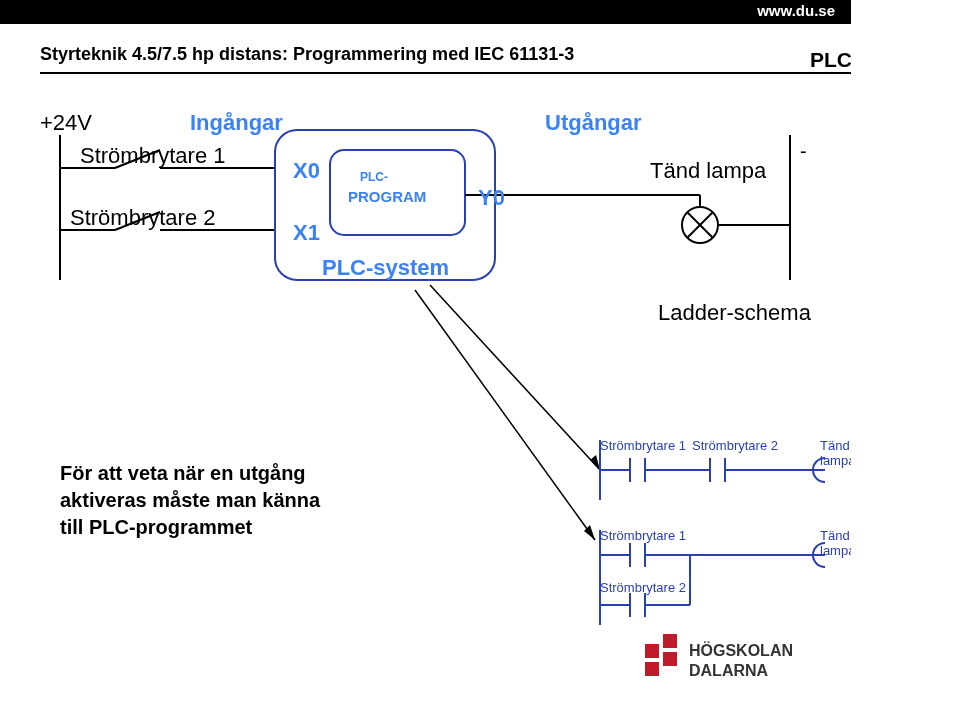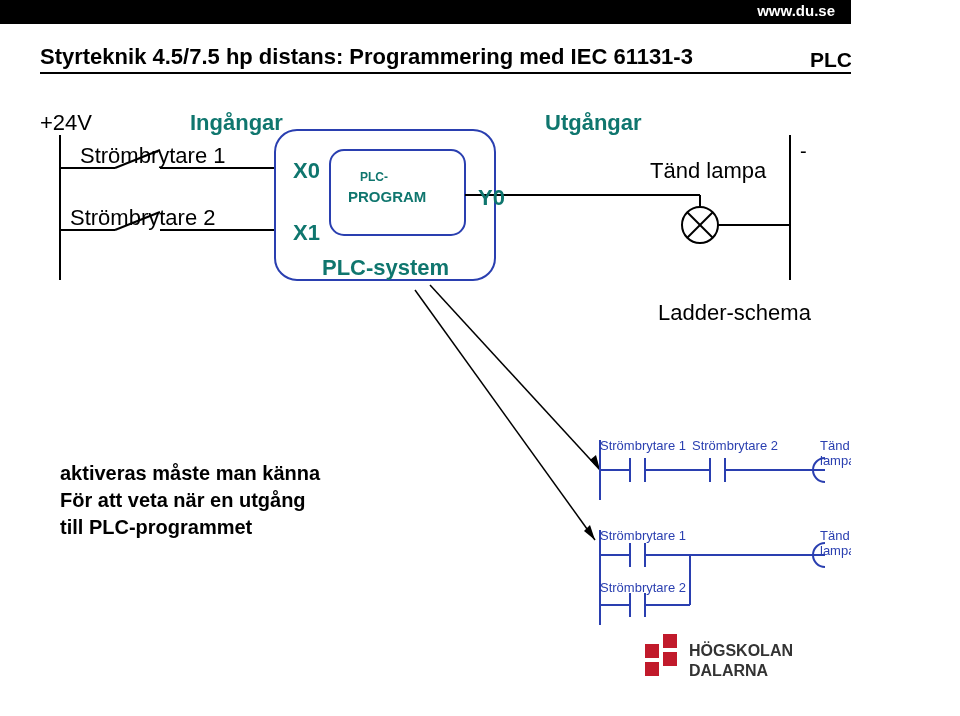--- a/index.html
+++ b/index.html
@@ -1,24 +1,24 @@
 <!DOCTYPE html>
 <html><head>
 <meta charset="utf-8">
 <style>
   html,body{margin:0;padding:0;width:960px;height:716px;font-family:Arial,Helvetica,sans-serif;background:#fff;color:#000}
   .stage{position:relative;width:851px;height:716px;overflow:hidden}
   .topbar{position:absolute;top:0;left:0;right:0;height:24px;background:#000}
   .topbar span{position:absolute;right:16px;top:2px;color:#fff;font-size:15px;font-weight:bold}
-  .title{position:absolute;left:40px;top:44px;font-size:22px;font-weight:bold}
+  .title{position:absolute;left:40px;top:44px;font-size:18px;font-weight:bold}
   .underline{position:absolute;left:40px;top:72px;width:870px;height:2px;background:#000}
   svg.dia{position:absolute;left:0;top:0}
   .lbl{position:absolute;font-size:22px}
   .lblb{font-weight:bold}
-  .blue{color:#0f766e}
+  .blue{color:#3b82f6}
   .ladderlbl{position:absolute;font-size:13px;color:#2a3fb0}
   .logo{position:absolute;right:30px;bottom:20px;width:180px;height:70px}
   .logo svg{width:180px;height:70px}
   .para{position:absolute;left:60px;top:460px;font-size:20px;font-weight:bold;line-height:1.35}
 </style>
 </head>
 <body>
 
 <div class="stage">
 
@@ -140,22 +140,22 @@
 
   <div class="ladderlbl" style="left:600px;top:438px">Strömbrytare 1</div>
   <div class="ladderlbl" style="left:692px;top:438px">Strömbrytare 2</div>
   <div class="ladderlbl" style="left:820px;top:438px">Tänd lampa</div>
 
   <div class="ladderlbl" style="left:600px;top:528px">Strömbrytare 1</div>
   <div class="ladderlbl" style="left:820px;top:528px">Tänd lampa</div>
   <div class="ladderlbl" style="left:600px;top:580px">Strömbrytare 2</div>
 
   <div class="para">
+    <div>För att veta när en utgång</div>
     <div>aktiveras måste man känna</div>
-    <div>För att veta när en utgång</div>
     <div>till PLC-programmet</div>
   </div>
 
   <div class="logo">
     <svg viewBox="0 0 180 70">
       <g>
         <rect x="4" y="18" width="14" height="14" fill="#c11a2b"></rect>
         <rect x="22" y="8" width="14" height="14" fill="#c11a2b"></rect>
         <rect x="22" y="26" width="14" height="14" fill="#c11a2b"></rect>
         <rect x="4" y="36" width="14" height="14" fill="#c11a2b"></rect>

